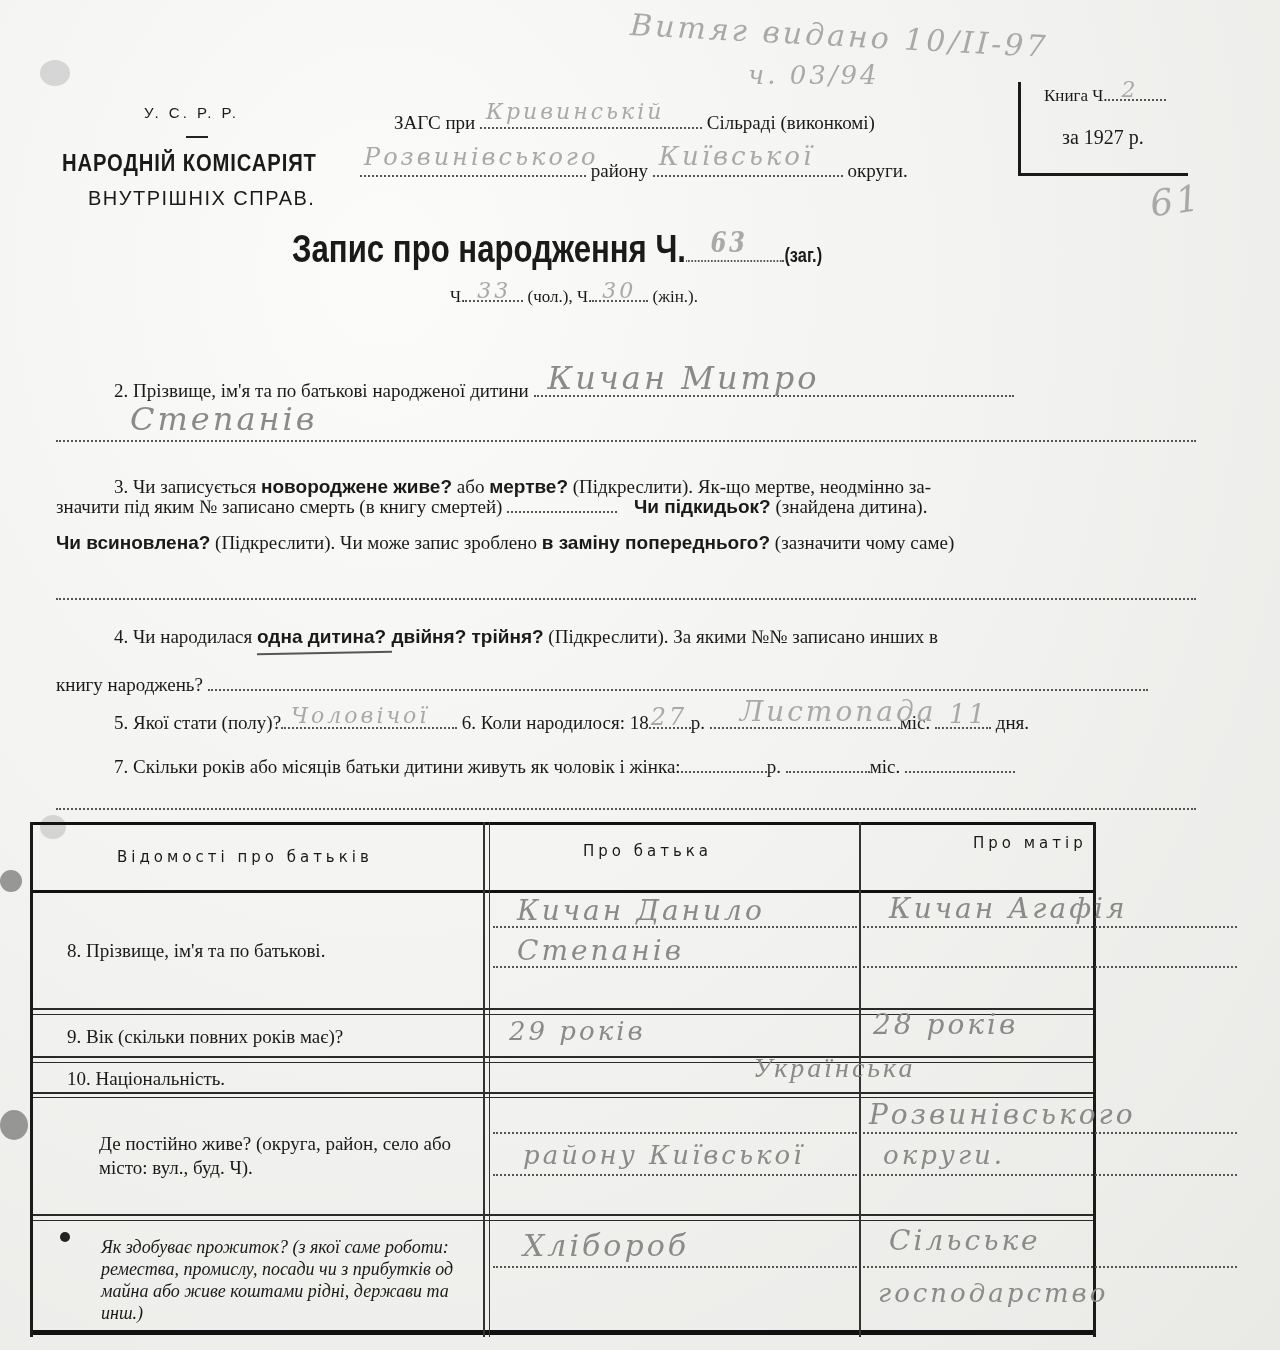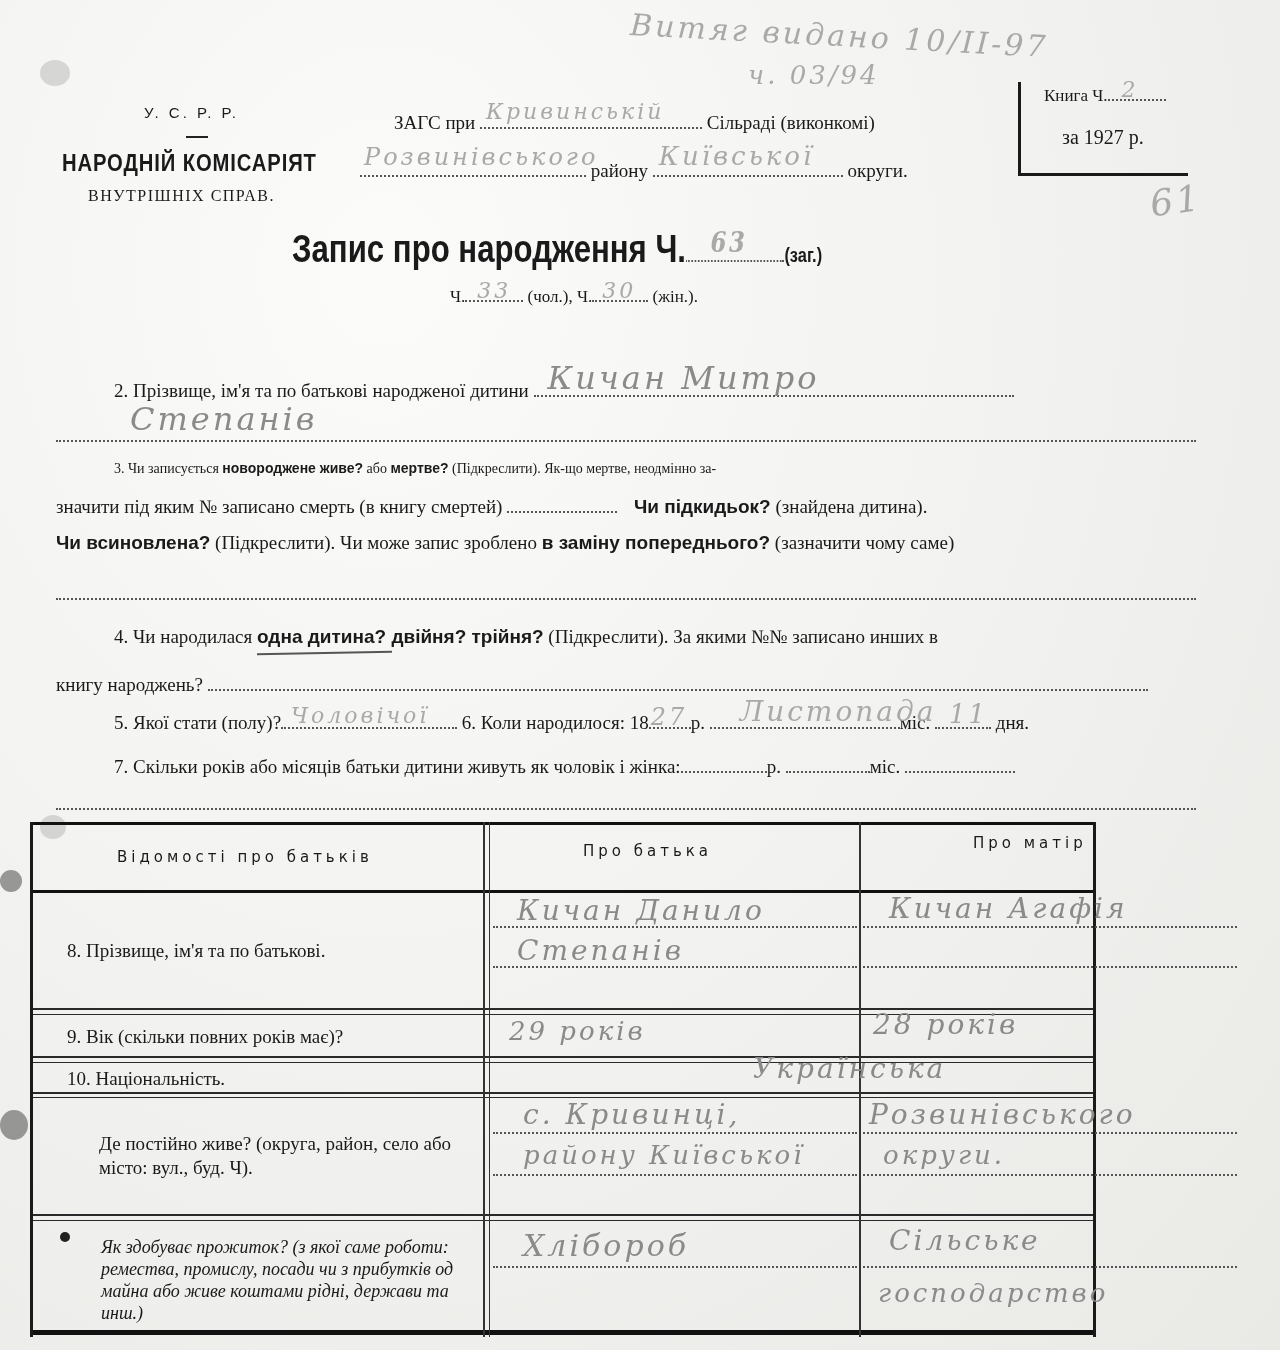--- a/index.html
+++ b/index.html
@@ -25,21 +25,21 @@
   .hand.faint { color: #a9a9a9; }
   .print { white-space: nowrap; }
   .sans { font-family: "Liberation Sans", "DejaVu Sans", sans-serif; }
   .bold { font-weight: bold; font-family: "Liberation Sans", sans-serif; }
   .dots { border-bottom: 2px dotted #555; display: inline-block; height: 1px; }
 
   
   .usrr { left: 144px; top: 104px; font-size: 15px; letter-spacing: 3px; }
   .usrr-dash { left: 186px; top: 136px; width: 22px; height: 2px; background:#222; }
   .commissariat { left: 62px; top: 150px; font-size: 23px; font-weight: bold; font-family: "Liberation Sans", sans-serif; transform: scaleX(0.88); transform-origin: left; letter-spacing: 1px; }
-  .internal { left: 88px; top: 187px; font-size: 16px; letter-spacing: 1.5px; font-family: Liberation Serif, serif; }
+  .internal { left: 88px; top: 187px; font-size: 20px; letter-spacing: 1.5px; font-family: Liberation Sans, sans-serif; }
 
   .book-box { left: 1018px; top: 82px; width: 170px; height: 94px; border-left: 3px solid #1a1a1a; border-bottom: 3px solid #1a1a1a; }
   .book-label { left: 1044px; top: 86px; font-size: 17px; }
   .book-year { left: 1062px; top: 126px; font-size: 20px; }
 
   .title { left: 292px; top: 228px; font-size: 38px; font-weight: bold; font-family: "Liberation Sans", sans-serif; transform: scaleX(0.82); transform-origin: left; }
 
   
   .table { position: absolute; left: 30px; top: 822px; width: 1066px; height: 515px; border-left: 3px solid #1a1a1a; border-right: 3px solid #1a1a1a; }
   .hline { position: absolute; left: 0; right: 0; height: 2px; background: #2a2a2a; }
@@ -107,21 +107,21 @@
   </div>
 
 
   <div class="abs print" style="left:114px;top:380px;font-size:19px;">
     <span>2. Прізвище, ім'я та по батькові народженої дитини</span>
     <span class="dots" style="width:480px;position:relative;"><span class="hand abs" style="left:14px;top:-36px;font-size:32px;">Кичан Митро</span></span>
   </div>
   <div class="abs dotline" style="left:56px;top:440px;width:1140px;"></div>
   <div class="abs hand" style="left:130px;top:400px;font-size:32px;">Степанів</div>
 
-  <div class="abs print" style="left:114px;top:460px;font-size:14px;">
+  <div class="abs print" style="left:114px;top:476px;font-size:19px;">
     <span>3. Чи записується</span>
     <span class="bold">новороджене живе?</span>
     <span>або</span>
     <span class="bold">мертве?</span>
     <span>(Підкреслити). Як-що мертве, неодмінно за-</span>
   </div>
   <div class="abs print" style="left:56px;top:496px;font-size:19px;">
     <span>значити під яким № записано смерть (в книгу смертей)</span>
     <span class="dots" style="width:110px;"></span>
     <span class="bold" style="margin-left:12px;">Чи підкидьок?</span>
@@ -188,28 +188,27 @@
     <div class="dotline" style="left:830px;top:144px;width:374px;"></div>
     <div class="hand" style="position:absolute;left:484px;top:72px;font-size:28px;">Кичан Данило</div>
     <div class="hand" style="position:absolute;left:484px;top:112px;font-size:28px;">Степанів</div>
     <div class="hand" style="position:absolute;left:856px;top:70px;font-size:28px;">Кичан Агафія</div>
 
     <div class="label" style="left:34px;top:204px;">9. Вік (скільки повних років має)?</div>
     <div class="hand" style="position:absolute;left:476px;top:194px;font-size:26px;">29 років</div>
     <div class="hand" style="position:absolute;left:840px;top:186px;font-size:28px;">28 років</div>
 
     <div class="label" style="left:34px;top:246px;">10. Національність.</div>
-    <div class="hand" style="position:absolute;left:720px;top:230px;font-size:28px;">Українська</div>
+    <div class="hand" style="position:absolute;left:720px;top:230px;font-size:28px;font-family:Liberation Serif, serif;">Українська</div>
 
     <div class="label-block" style="left:66px;top:310px;width:380px;">Де постійно живе? (округа, район, село або місто: вул., буд. Ч).</div>
     <div class="dotline" style="left:460px;top:310px;width:364px;"></div>
     <div class="dotline" style="left:460px;top:352px;width:364px;"></div>
     <div class="dotline" style="left:830px;top:310px;width:374px;"></div>
     <div class="dotline" style="left:830px;top:352px;width:374px;"></div>
-    <div class="hand" style="position:absolute;left:490px;top:276px;font-size:28px;">с. Кривинці,</div>
     <div class="hand" style="position:absolute;left:490px;top:318px;font-size:26px;">району Київської</div>
     <div class="hand" style="position:absolute;left:836px;top:276px;font-size:28px;">Розвинівського</div>
     <div class="hand" style="position:absolute;left:850px;top:318px;font-size:26px;">округи.</div>
 
     <div class="label-block" style="left:68px;top:414px;width:380px;font-size:18px;line-height:22px;font-style:italic;">Як здобуває прожиток? (з якої саме роботи: ремества, промислу, посади чи з прибутків од майна або живе коштами рідні, держави та инш.)</div>
     <div class="dotline" style="left:460px;top:444px;width:364px;"></div>
     <div class="dotline" style="left:830px;top:444px;width:374px;"></div>
     <div class="hand" style="position:absolute;left:490px;top:406px;font-size:30px;">Хлібороб</div>
     <div class="hand" style="position:absolute;left:856px;top:402px;font-size:28px;">Сільське</div>
     <div class="hand" style="position:absolute;left:845px;top:456px;font-size:26px;">господарство</div>

